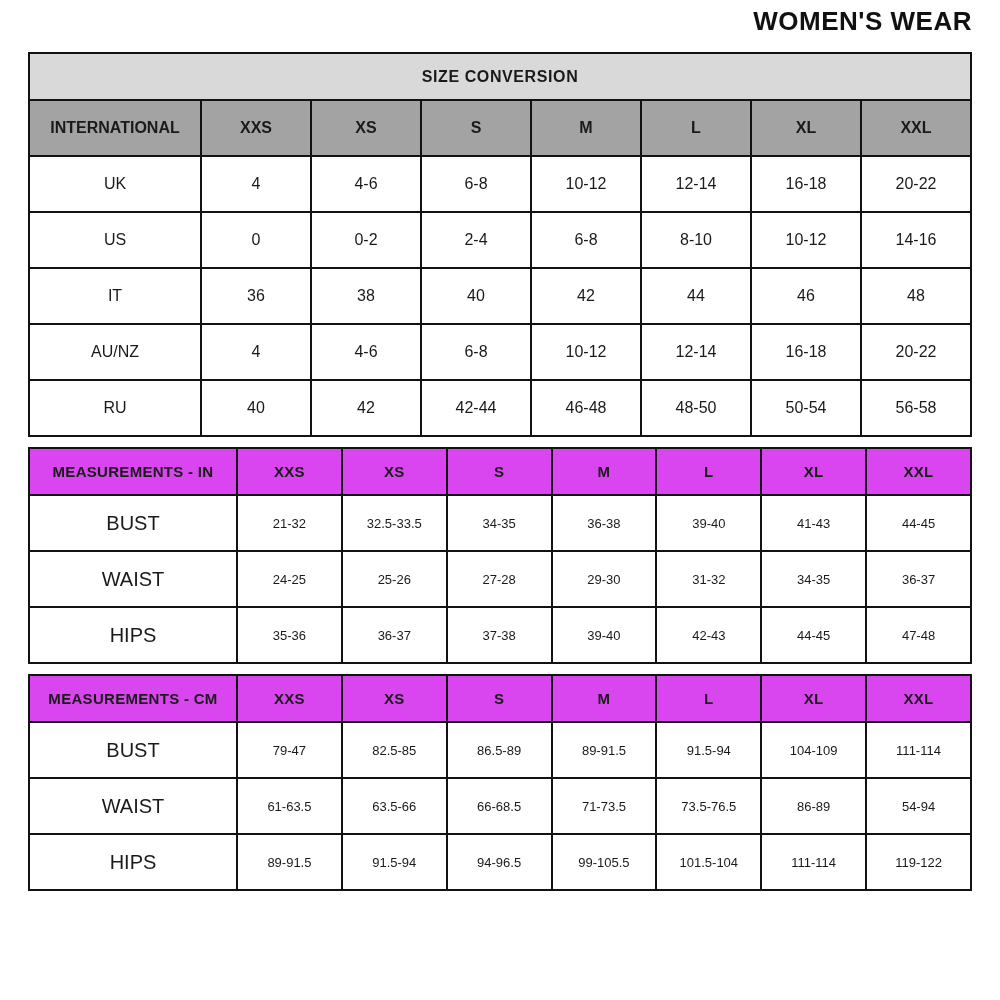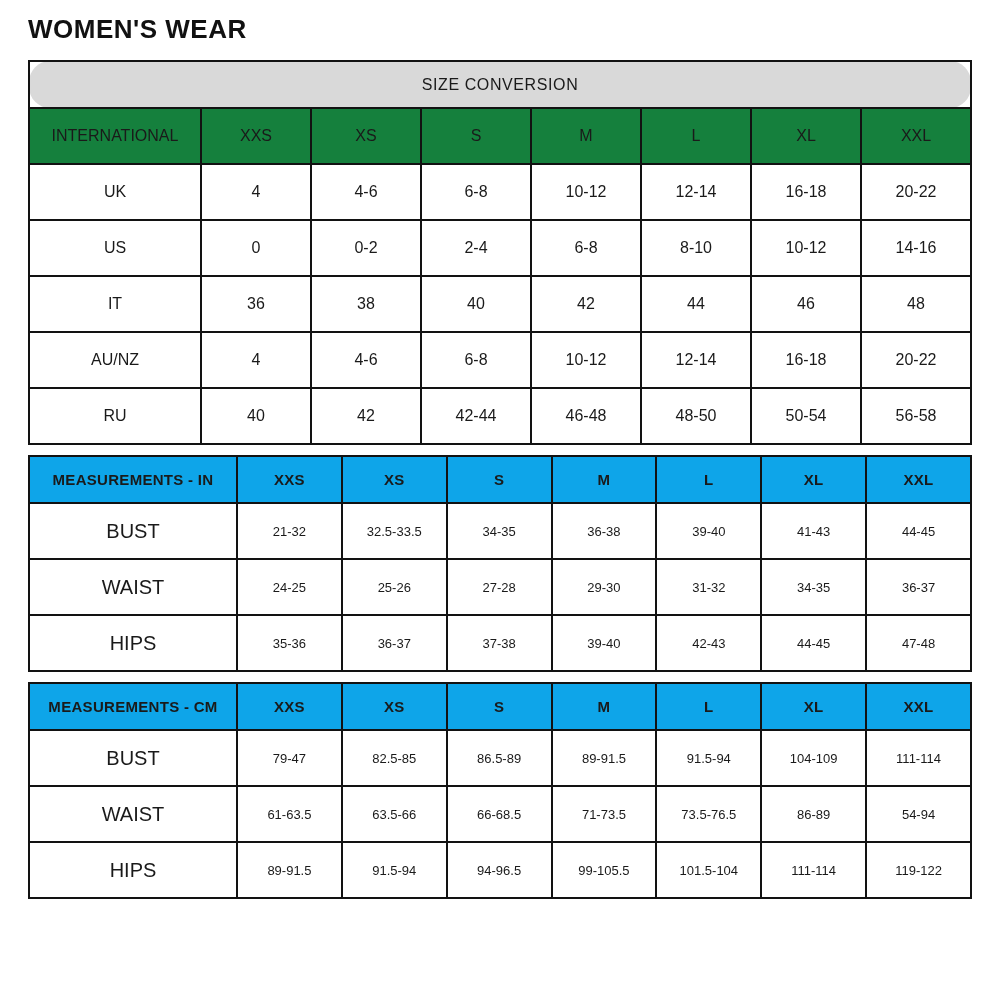--- a/index.html
+++ b/index.html
@@ -5,53 +5,52 @@
   * { box-sizing: border-box; }
   html, body {
     margin: 0;
     background: #ffffff;
     width: 1000px;
     font-family: "Liberation Sans", sans-serif;
     color: #1a1a1a;
   }
   .page { width: 1000px; padding: 0 28px 12px 28px; }
   h1.page-title {
-    text-align: left;
+    text-align: right;
     font-size: 26px;
     font-weight: 700;
     letter-spacing: 0.5px;
-    margin: 14px 0 15px 0;
+    margin: 6px 0 15px 0;
     color: #111;
   }
   table.tbl {
     border-collapse: collapse;
     width: 944px;
     table-layout: fixed;
     margin: 0 0 10px 0;
   }
   .tbl th, .tbl td {
     border: 2px solid #121212;
     text-align: center;
     vertical-align: middle;
     padding: 0 4px;
   }
   
   .tbl th.banner {
     height: 47px;
     background: #d9d9d9;
     font-size: 16px;
-    font-weight: 400;
+    font-weight: 700;
     letter-spacing: 0.6px;
-    border-radius: 21px;
   }
   
-  .t1 tr.cols th { height: 56px; font-weight: 400; font-size: 16px; background: #15803d; margin-left: 28px; }
+  .t1 tr.cols th { height: 56px; font-weight: 700; font-size: 16px; background: #a3a3a3; margin-left: 28px; }
   .t1 td.val, .t1 th.rowlabel { height: 56px; font-size: 16px; font-weight: 400; }
   
-  .gray-head tr.cols th { height: 47px; background: #0ea5e9; font-weight: 700; font-size: 15px; letter-spacing: 0.3px; }
+  .gray-head tr.cols th { height: 47px; background: #d946ef; font-weight: 700; font-size: 15px; letter-spacing: 0.3px; }
   .gray-head th.rowlabel { height: 56px; font-size: 20px; font-weight: 400; }
   .gray-head td.val { height: 56px; font-size: 13px; font-weight: 400; margin-left: 36px; }
   col.c-label1 { width: 172px; }
   col.c-label2 { width: 208px; }
 </style>
 </head>
 <body>
 
 <div class="page">
   <h1 class="page-title">WOMEN'S WEAR</h1>

